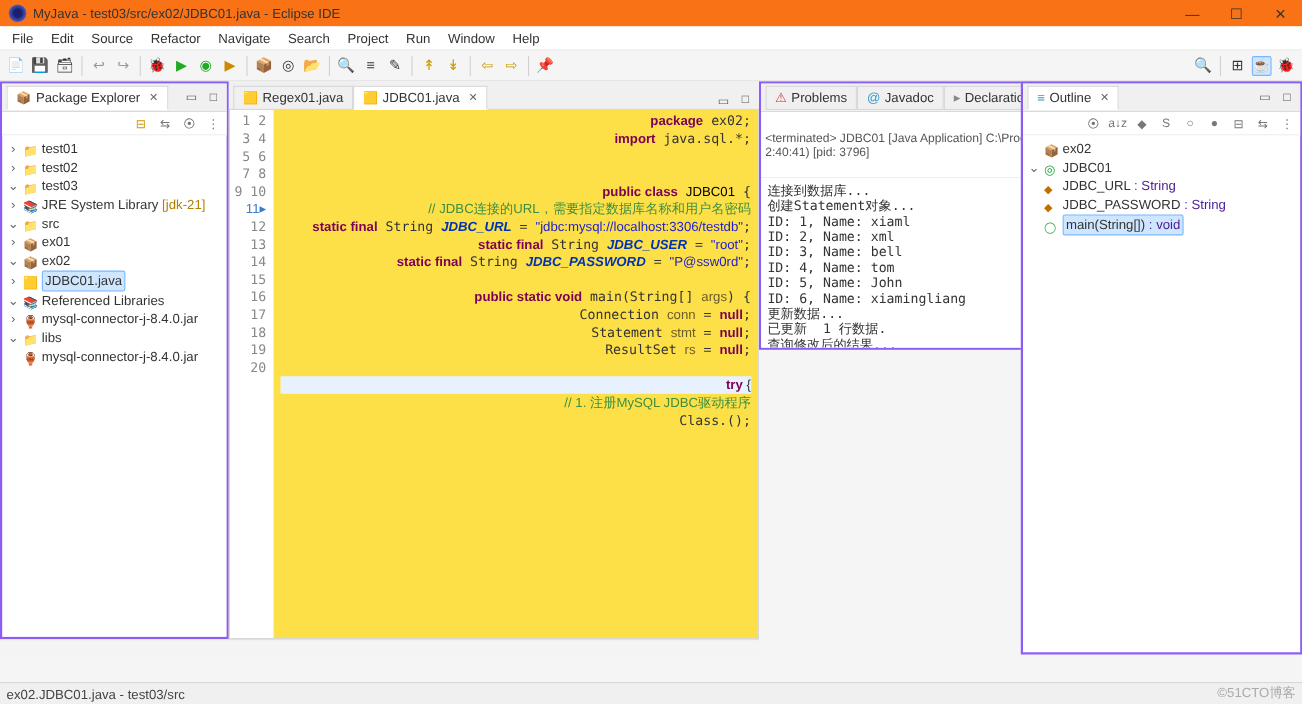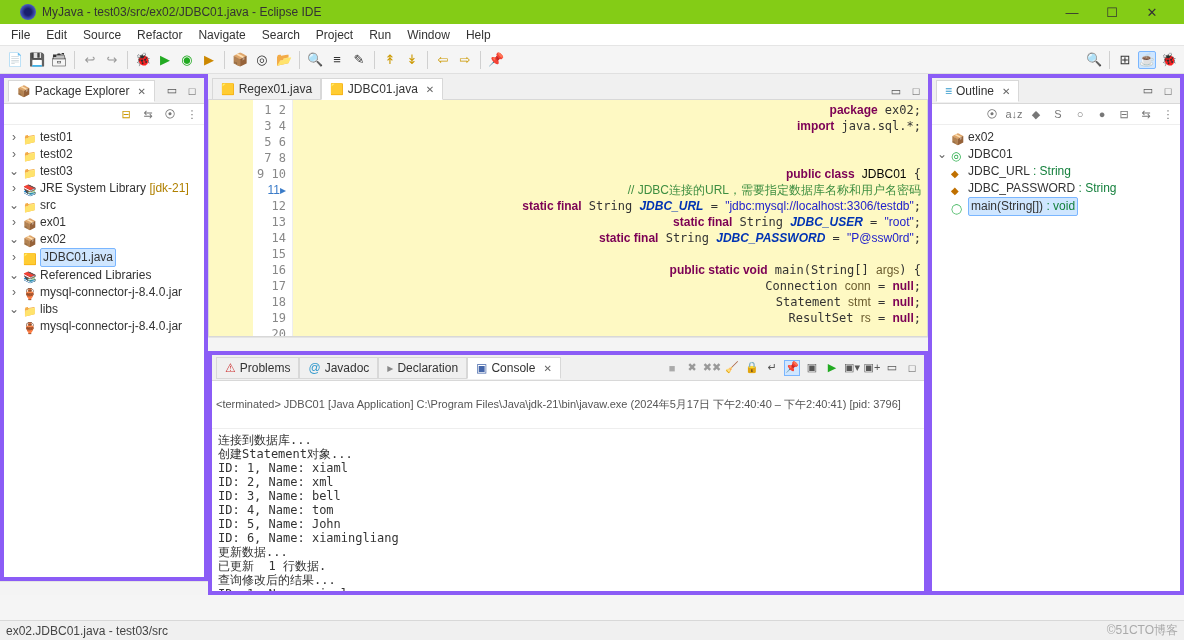--- a/index.html
+++ b/index.html
@@ -1,68 +1,68 @@
 <!DOCTYPE html>
 <html><head>
 <meta charset="utf-8">
 <style>
 * { box-sizing: border-box; margin: 0; padding: 0; font-family: "Segoe UI", Tahoma, sans-serif; font-size: 12px; }
 body { background: #f5f5f5; width: 1184px; height: 640px; overflow: hidden; display: flex; flex-direction: column; color: #333; }
-.titlebar { height: 24px; display: flex; align-items: center; padding: 0 20px; background: #84cc16; }
+.titlebar { height: 24px; display: flex; align-items: center; padding: 0 8px; background: #f97316; }
 .titlebar .icon { width: 16px; height: 16px; background: radial-gradient(circle,#1a1f6e 30%,#4b5cc4 70%); border-radius: 50%; margin-right: 6px; }
 .titlebar .title { flex: 1; }
 .winctrl { display: flex; gap: 24px; padding-right: 4px;}
 .winctrl span { width: 16px; text-align: center; font-size: 13px; cursor: default; }
 .menubar { height: 22px; display: flex; align-items: center; padding: 0 4px; gap: 2px; background: #fff; border-bottom: 1px solid #e5e5e5; }
 .menubar span { padding: 2px 7px; text-align: center; }
 .toolbar { height: 28px; display: flex; align-items: center; padding: 0 6px; gap: 4px; background: #f5f5f5; border-bottom: 1px solid #e0e0e0; }
 .toolbar .tb-icon { width: 18px; height: 18px; display: inline-flex; align-items: center; justify-content: center; font-size: 13px; }
 .toolbar .sep { width: 1px; height: 18px; background: #d0d0d0; margin: 0 2px; }
 .toolbar .spacer { flex: 1; }
 .workspace { flex: 1; display: flex; min-height: 0; }
-.panel { display: flex; flex-direction: column; background: #fff; border: 4px solid #8b5cf6; }
+.panel { display: flex; flex-direction: column; background: #fff; border: 2px solid #8b5cf6; }
 .panel-header { height: 26px; display: flex; align-items: center; padding: 0 4px; background: #f0f0f0; border-bottom: 1px solid #d8d8d8; }
 .tab { padding: 3px 8px; background: #fff; border: 1px solid #d8d8d8; border-bottom: 1px solid #fff; margin-bottom: -1px; display: flex; align-items: center; gap: 4px; }
 .tab.inactive { background: #f0f0f0; border-bottom: 1px solid #d8d8d8;}
 .tab .close { font-size: 10px; margin-left: 4px; color: #666; }
 .panel-toolbar { display: flex; align-items: center; gap: 4px; margin-left: auto; }
 .ptb-icon { width: 16px; height: 16px; display: inline-flex; align-items: center; justify-content: center; font-size: 11px; color: #555;}
 .left-col { width: 208px; display: flex; flex-direction: column; }
 .right-col { width: 256px; display: flex; flex-direction: column; }
-.center-col { flex: 1; display: flex; flex-direction: column; min-width: 0; }
+.center-col { flex: 1; display: flex; min-width: 0; }
 .tree { padding: 4px 2px; overflow:auto; font-size: 12px; line-height: 17px; }
 .tree .node { display: flex; align-items: center; gap: 3px; padding: 0 2px; white-space: nowrap;}
 .tree .ch { width: 12px; text-align:center; color:#666; }
 .tree .ticon { width: 14px; height:14px; display:inline-block; }
 .tree .selected { background:#cfe6ff; border:1px solid #7ab6ff; border-radius:2px; padding:0 2px;}
 .i0{padding-left:0}.i1{padding-left:14px}.i2{padding-left:28px}.i3{padding-left:42px}
 .ico-folder::before{content:"📁"; font-size:11px;}
 .ico-proj::before{content:"📁"; font-size:11px;}
 .ico-pack::before{content:"📦"; font-size:11px;}
 .ico-java::before{content:"🟨"; font-size:11px;}
 .ico-jar::before{content:"🏺"; font-size:11px;}
 .ico-lib::before{content:"📚"; font-size:11px;}
 .ico-cls::before{content:"◎"; color:#22aa44;}
 .ico-field::before{content:"◆"; color:#c07000; font-size:10px;}
 .ico-method::before{content:"◯"; color:#22aa44; font-size:10px;}
 .editor-area { flex: 1; display: flex; flex-direction: column; min-height: 0;}
-.editor-wrap { flex: 1; display: flex; overflow: hidden; background:#fef9c3; border:1px solid #d8d8d8; border-top:none; position:relative;padding-left:44px;}
+.editor-wrap { flex: 1; display: flex; overflow: hidden; background:#fde047; border:1px solid #d8d8d8; border-top:none; position:relative;}
 .gutter { width: 40px; background: #fff; color: #888; text-align: right; padding: 2px 6px 2px 2px; font-family: Consolas, monospace; font-size: 12px; line-height:16px; border-right:1px solid #eee;}
 .gutter .mark { color:#3a7bc8; }
 .code { flex:1; padding:2px 6px; font-family: Consolas, monospace; font-size:12px; line-height:16px; white-space:pre; overflow:hidden;text-align:right;}
 .code .kw{color:#7c0055;font-weight:bold;} .code .str{color:#2222cc;} .code .cmt{color:#3e8e41;} .code .fld{color:#0033b3;font-style:italic;font-weight:bold;} .code .typ{color:#000;} .code .arg{color:#6a5b2d;}
 .code .lit{color:#7c0055;font-weight:bold;}
 .hl-line{background:#e8f2fe; display:inline-block; width:100%;}
 .bottom-panel { height: 244px; }
 .console-body { flex:1; padding:4px 6px; font-family:Consolas,monospace; font-size:12px; line-height:14px; overflow:hidden; background:#fff; white-space:pre;}
 .console-status { font-size:11px; color:#555; padding:16px 4px; border-bottom:1px solid #eee; background:#fff;}
 .statusbar { height: 20px; background:#f0f0f0; border-top:1px solid #d8d8d8; display:flex; align-items:center; padding:0 6px; font-size:11px; color:#444;margin-top:25px;}
 .statusbar .sb-r { margin-left:auto; color:#aaa;}
 .hscroll { height:14px; background:#f4f4f4; border-top:1px solid #e4e4e4;}
-.outline-type { color:#15803d; }
+.outline-type { color:#4c1d95; }
 .mini-toolbar { display:flex; align-items:center; padding:2px 4px; gap:6px; border-bottom:1px solid #eee; background:#fff;}
 .mini-toolbar .ptb-icon{color:#777;}
 .tabrow{display:flex;align-items:flex-end;height:26px;background:#f0f0f0;border-bottom:1px solid #d8d8d8;padding-left:4px;}
 .tabrow .panel-toolbar{margin-right:4px;}
 </style>
 </head>
 <body>
 
 <div class="titlebar">
   <span class="icon"></span>

